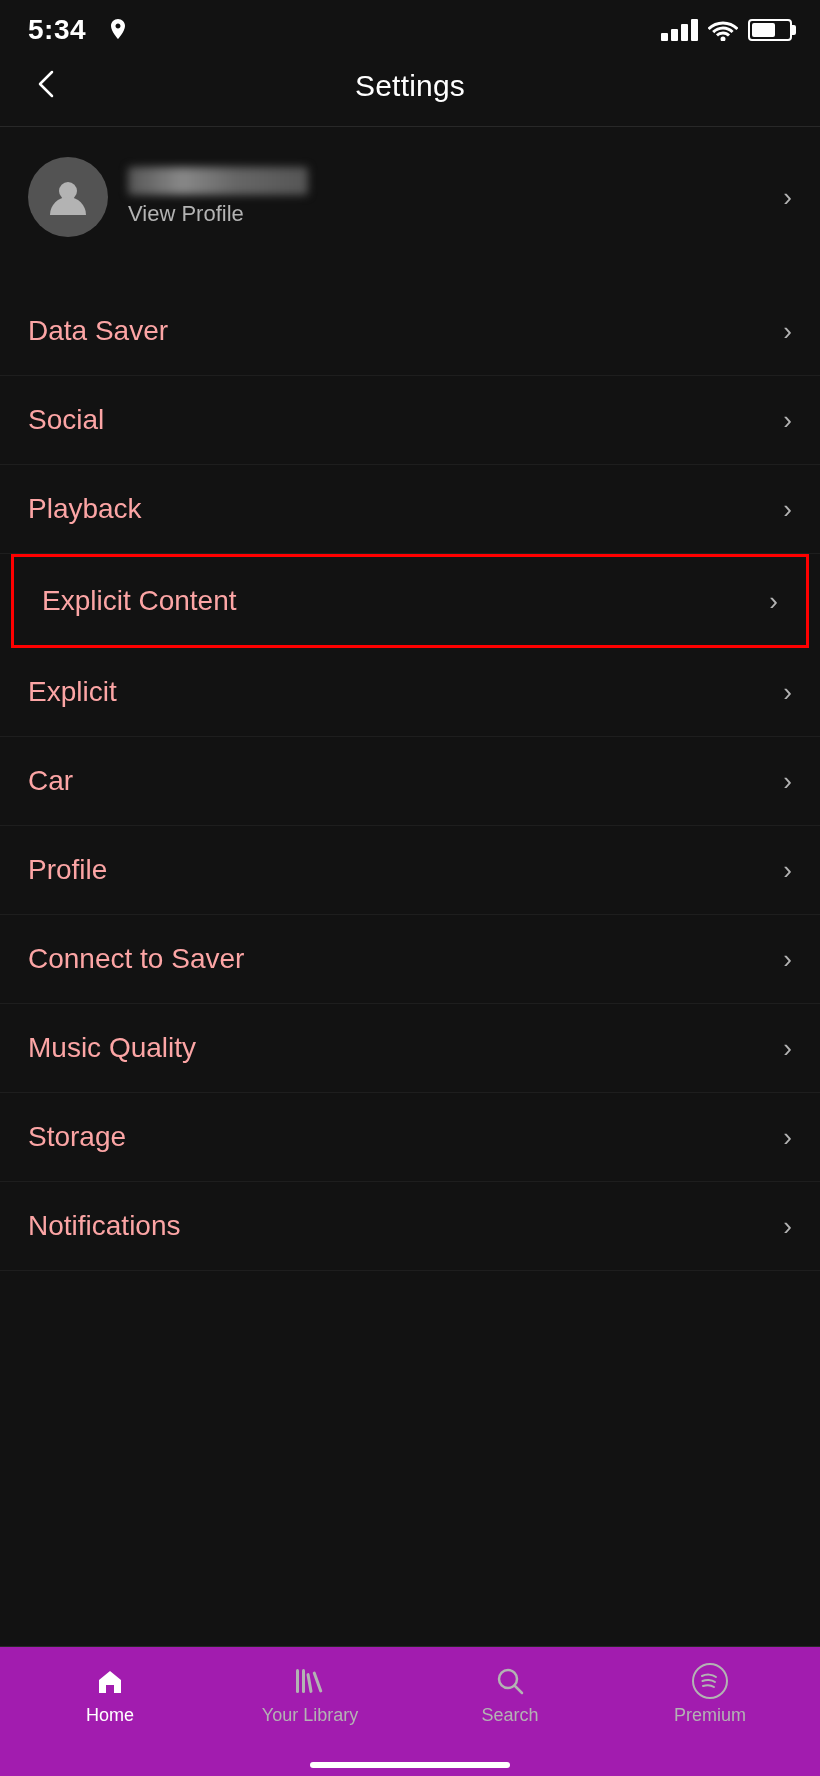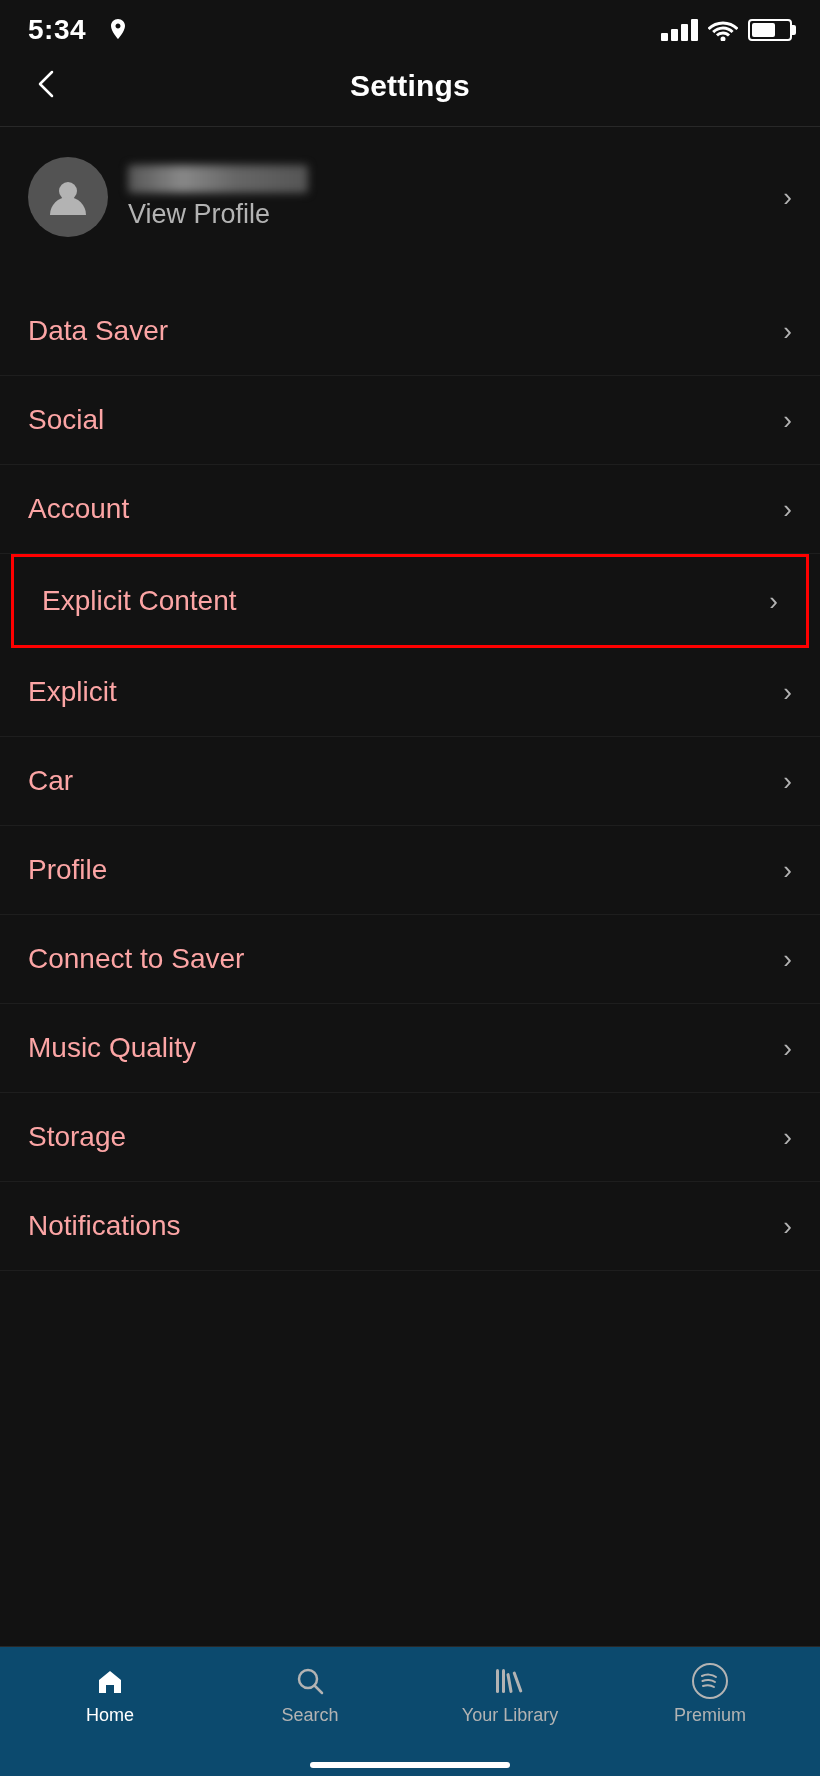--- a/index.html
+++ b/index.html
@@ -96,21 +96,21 @@
       font-size: 32px;
       background: none;
       border: none;
       cursor: pointer;
       padding: 8px;
       line-height: 1;
     }
 
     .header-title {
       font-size: 30px;
-      font-weight: 700;
+      font-weight: 400;
       color: #fff;
       letter-spacing: 0.2px;
     }
 
     
     .divider {
       height: 1px;
       background: #282828;
       margin: 0;
     }
@@ -148,21 +148,21 @@
     .profile-name-blurred {
       width: 180px;
       height: 28px;
       background: linear-gradient(90deg, #555 0%, #888 30%, #666 60%, #555 100%);
       border-radius: 4px;
       filter: blur(4px);
       margin-bottom: 6px;
     }
 
     .view-profile-text {
-      font-size: 27px;
+      font-size: 22px;
       color: #b3b3b3;
     }
 
     .chevron-right {
       color: #b3b3b3;
       font-size: 26px;
     }
 
     
     .settings-list {
@@ -193,21 +193,21 @@
       color: #b3b3b3;
       font-size: 26px;
     }
 
     
     .bottom-nav {
       position: fixed;
       bottom: 0;
       left: 0;
       width: 820px;
-      background: #0c4a6e;
+      background: #a21caf;
       border-top: 1px solid #282828;
       display: flex;
       justify-content: space-around;
       align-items: flex-start;
       padding: 16px 10px 40px;
       height: 130px;
     }
 
     .nav-item {
       display: flex;
@@ -323,21 +323,21 @@
   <div class="settings-list">
   <div class="settings-item">
         <span class="settings-item-label">Data Saver</span>
         <span class="settings-chevron">›</span>
       </div>
       <div class="settings-item">
         <span class="settings-item-label">Social</span>
         <span class="settings-chevron">›</span>
       </div>
       <div class="settings-item">
-        <span class="settings-item-label">Account</span>
+        <span class="settings-item-label">Playback</span>
         <span class="settings-chevron">›</span>
       </div>
       <div class="settings-item highlighted">
         <span class="settings-item-label">Explicit Content</span>
         <span class="settings-chevron">›</span>
       </div>
       <div class="settings-item">
         <span class="settings-item-label">Explicit</span>
         <span class="settings-chevron">›</span>
       </div>
@@ -371,46 +371,46 @@
 
 <nav class="bottom-nav">
 
   <div class="nav-item active">
     <div class="nav-icon home-icon">
       <svg width="36" height="36" viewBox="0 0 36 36" fill="white">
         <path d="M14 30V22h8v8h7V17l-11-9-11 9v13z"></path>
       </svg>
     </div>
     <span class="nav-label active">Home</span>
-  </div>
-
-  <div class="nav-item">
-    <div class="nav-icon">
-      <svg width="36" height="36" viewBox="0 0 36 36" fill="#b3b3b3">
-        <circle cx="16" cy="16" r="9" stroke="#b3b3b3" stroke-width="2.5" fill="none"></circle>
-        <line x1="22.5" y1="22.5" x2="30" y2="30" stroke="#b3b3b3" stroke-width="2.5" stroke-linecap="round"></line>
-      </svg>
-    </div>
-    <span class="nav-label">Search</span>
   </div>
 
   <div class="nav-item">
     <div class="nav-icon">
       <svg width="36" height="36" viewBox="0 0 36 36" fill="#b3b3b3">
         <rect x="4" y="6" width="3" height="24" rx="1.5"></rect>
         <rect x="10" y="6" width="3" height="24" rx="1.5"></rect>
         <rect x="16" y="10" width="3" height="20" rx="1.5" transform="rotate(-10 17.5 20)"></rect>
         <rect x="24" y="8" width="3" height="22" rx="1.5" transform="rotate(-20 25.5 19)"></rect>
       </svg>
     </div>
     <span class="nav-label">Your Library</span>
   </div>
 
   <div class="nav-item">
     <div class="nav-icon">
+      <svg width="36" height="36" viewBox="0 0 36 36" fill="#b3b3b3">
+        <circle cx="16" cy="16" r="9" stroke="#b3b3b3" stroke-width="2.5" fill="none"></circle>
+        <line x1="22.5" y1="22.5" x2="30" y2="30" stroke="#b3b3b3" stroke-width="2.5" stroke-linecap="round"></line>
+      </svg>
+    </div>
+    <span class="nav-label">Search</span>
+  </div>
+
+  <div class="nav-item">
+    <div class="nav-icon">
       <svg width="36" height="36" viewBox="0 0 36 36">
         <circle cx="18" cy="18" r="17" fill="none" stroke="#b3b3b3" stroke-width="2"></circle>
         <path d="M10 13c4-2 10-2 14 1" stroke="#b3b3b3" stroke-width="2" fill="none" stroke-linecap="round"></path>
         <path d="M10.5 18c3.5-1.5 9-1.5 12.5 1" stroke="#b3b3b3" stroke-width="2" fill="none" stroke-linecap="round"></path>
         <path d="M11 23c3-1 8-1 11 1" stroke="#b3b3b3" stroke-width="2" fill="none" stroke-linecap="round"></path>
       </svg>
     </div>
     <span class="nav-label">Premium</span>
   </div>
 

